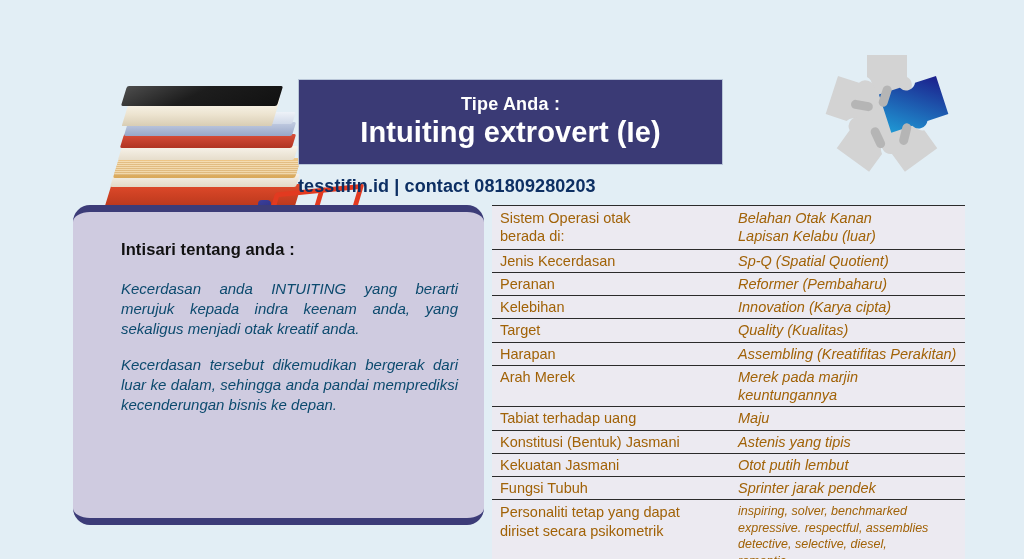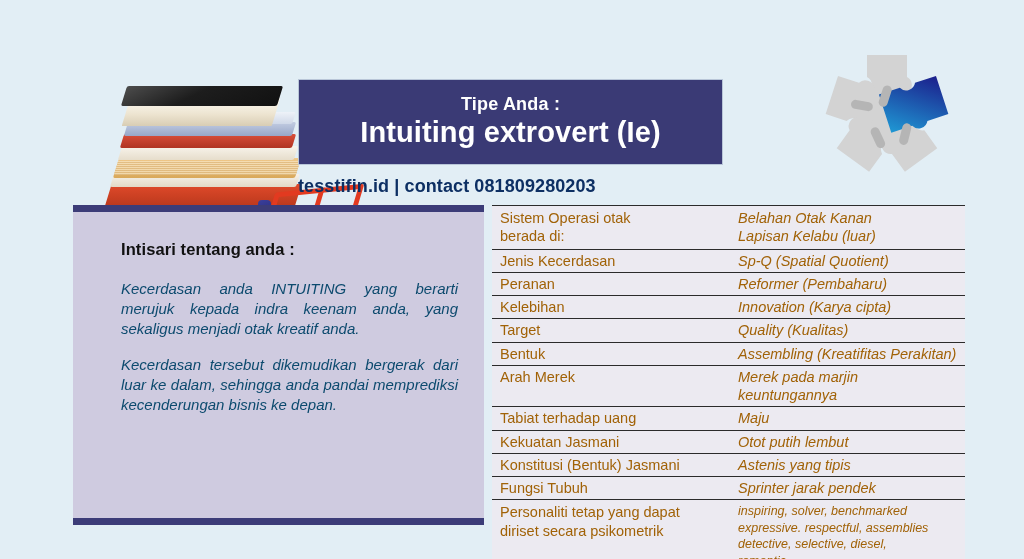--- a/index.html
+++ b/index.html
@@ -65,21 +65,21 @@
   .banner .t2{font-size:29px;font-weight:bold;letter-spacing:.1px;line-height:1.15;margin-top:1px;}
   .contact{
     position:absolute;left:298px;top:176px;width:425px;text-align:left;
     font-size:18px;font-weight:bold;color:#0d2f63;letter-spacing:.1px;
   }
 
   
   .panel{
     position:absolute;left:73px;top:205px;width:411px;height:320px;
     background:#cfcbe0;box-sizing:border-box;
-    border-top:7px solid #3c3c78;border-bottom:7px solid #3c3c78;
+    border-top:7px solid #3c3c78;border-bottom:7px solid #3c3c78;border-radius:17px;
   }
   .panel-inner{padding:28px 26px 0 48px;}
   .panel h2{
     margin:0 0 20px 0;font-size:16.5px;font-weight:bold;color:#111;letter-spacing:.1px;
   }
   .panel p{
     margin:0 0 16px 0;font-size:15px;font-style:italic;color:#0c4a6e;
     line-height:1.34;text-align:justify;text-justify:inter-word;
   }
 
@@ -226,21 +226,21 @@
         <tr>
           <td class="k">
             <span class="nowrapline">Target</span>
           </td>
           <td class="v">
             <span class="nowrapline">Quality (Kualitas)</span>
           </td>
         </tr>
         <tr>
           <td class="k">
-            <span class="nowrapline">Bentuk</span>
+            <span class="nowrapline">Harapan</span>
           </td>
           <td class="v">
             <span class="nowrapline">Assembling (Kreatifitas Perakitan)</span>
           </td>
         </tr>
         <tr>
           <td class="k">
             <span class="nowrapline">Arah Merek</span>
           </td>
           <td class="v">
@@ -250,32 +250,32 @@
         <tr>
           <td class="k">
             <span class="nowrapline">Tabiat terhadap uang</span>
           </td>
           <td class="v">
             <span class="nowrapline">Maju</span>
           </td>
         </tr>
         <tr>
           <td class="k">
+            <span class="nowrapline">Konstitusi (Bentuk) Jasmani</span>
+          </td>
+          <td class="v">
+            <span class="nowrapline">Astenis yang tipis</span>
+          </td>
+        </tr>
+        <tr>
+          <td class="k">
             <span class="nowrapline">Kekuatan Jasmani</span>
           </td>
           <td class="v">
             <span class="nowrapline">Otot putih lembut</span>
-          </td>
-        </tr>
-        <tr>
-          <td class="k">
-            <span class="nowrapline">Konstitusi (Bentuk) Jasmani</span>
-          </td>
-          <td class="v">
-            <span class="nowrapline">Astenis yang tipis</span>
           </td>
         </tr>
         <tr>
           <td class="k">
             <span class="nowrapline">Fungsi Tubuh</span>
           </td>
           <td class="v">
             <span class="nowrapline">Sprinter jarak pendek</span>
           </td>
         </tr>

